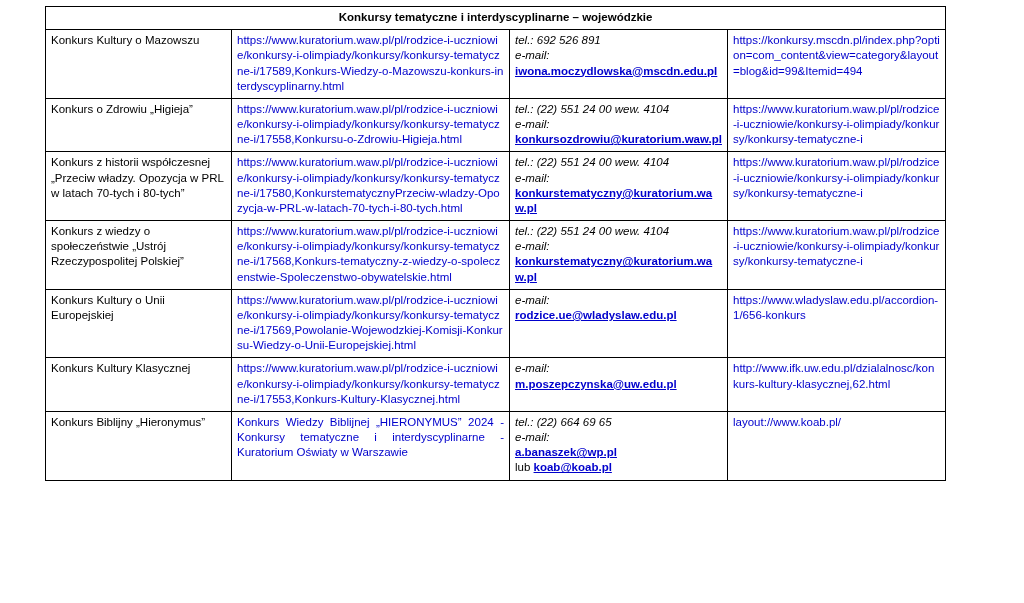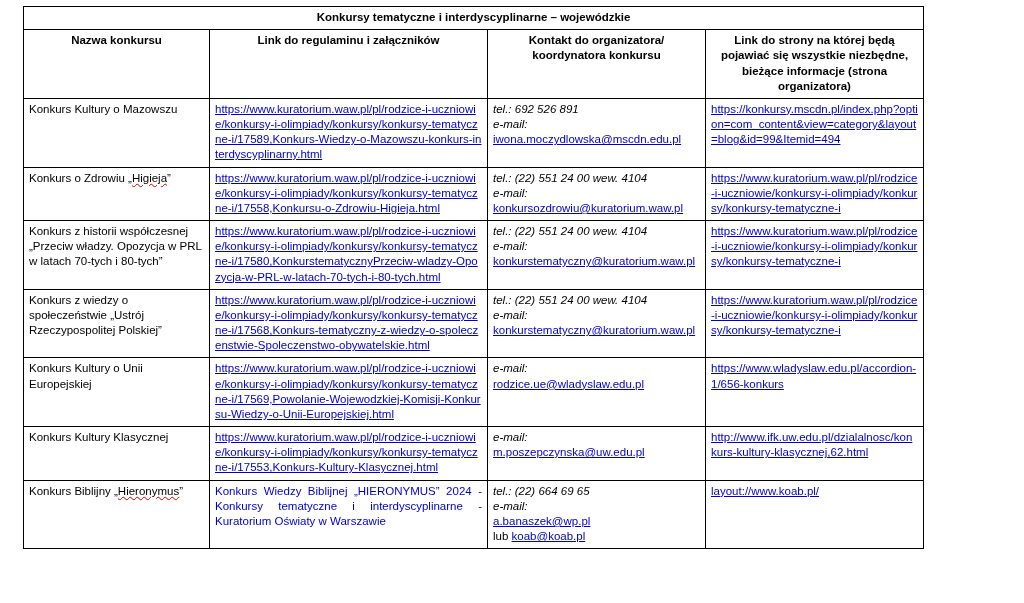--- a/index.html
+++ b/index.html
@@ -12,21 +12,22 @@
     height: 603px;
     font-family: "Liberation Sans", sans-serif;
     color: #000000;
     overflow: hidden;
   }
   .page {
     position: relative;
     width: 852px;
     height: 603px;
     box-sizing: border-box;
-    padding: 6px 12px 0 23px;
+    padding: 6px 12px 0 16px;
+    margin-left: 29px;
   }
   table.doc-table {
     border-collapse: collapse;
     table-layout: fixed;
     width: 900px;
     margin: 0 auto;
   }
   table.doc-table td,
   table.doc-table th {
     border: 1px solid #000000;
@@ -51,33 +52,32 @@
     line-height: 1.3;
   }
   .col-name  { width: 186px; }
   .col-link  { width: 278px; }
   .col-contact { width: 218px; }
   .col-site  { width: 218px; }
 
   .name-cell { font-size: 11.5px; }
   .lnk {
     color: #0000cc;
-    text-decoration: underline;
     word-break: break-all;
     cursor: pointer;
   }
   .mail {
     color: #0000cc;
     text-decoration: underline;
     word-break: break-all;
     cursor: pointer;
+    font-weight: bold;
   }
   .plain { color: #000000; text-decoration: none; }
   .spell-red {
-    text-decoration: underline;
     text-decoration-color: #d00000;
     text-decoration-style: wavy;
     text-decoration-thickness: 1px;
   }
   .justify-link {
     text-align: justify;
     display: block;
     color: #0000cc;
     cursor: pointer;
   }
@@ -92,26 +92,20 @@
     <colgroup>
       <col class="col-name">
       <col class="col-link">
       <col class="col-contact">
       <col class="col-site">
     </colgroup>
     <tbody>
       <tr>
         <td class="title-cell" colspan="4">Konkursy tematyczne i interdyscyplinarne – wojewódzkie</td>
       </tr>
-      <tr>
-        <td class="head-cell">Nazwa konkursu</td>
-        <td class="head-cell">Link do regulaminu i załączników</td>
-        <td class="head-cell">Kontakt do organizatora/ koordynatora konkursu</td>
-        <td class="head-cell">Link do strony na której będą pojawiać się wszystkie niezbędne, bieżące informacje (strona organizatora)</td>
-      </tr>
 
       <tr>
         <td class="name-cell">Konkurs Kultury o Mazowszu</td>
         <td>
           <span class="lnk">https://www.kuratorium.waw.pl/pl/rodzice-i-uczniowie/konkursy-i-olimpiady/konkursy/konkursy-tematyczne-i/17589,Konkurs-Wiedzy-o-Mazowszu-konkurs-interdyscyplinarny.html</span>
         </td>
         <td>
           <span class="contact-line">tel.: 692 526 891</span>
           <span class="contact-line">e-mail:</span>
           <span class="mail">iwona.moczydlowska@mscdn.edu.pl</span>

